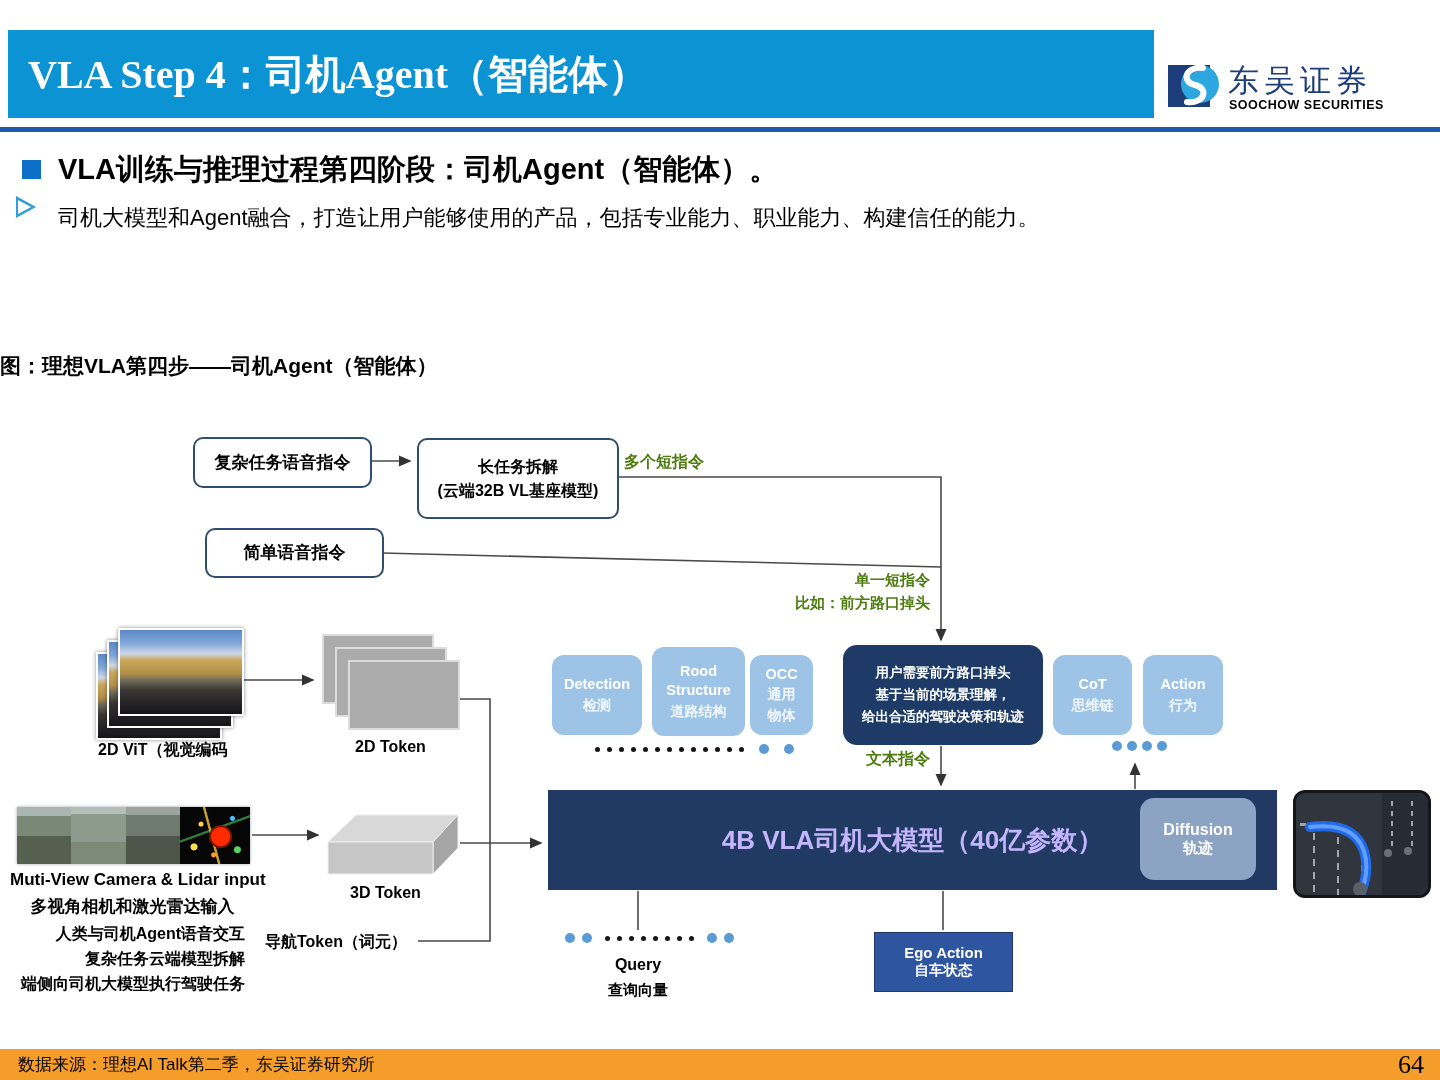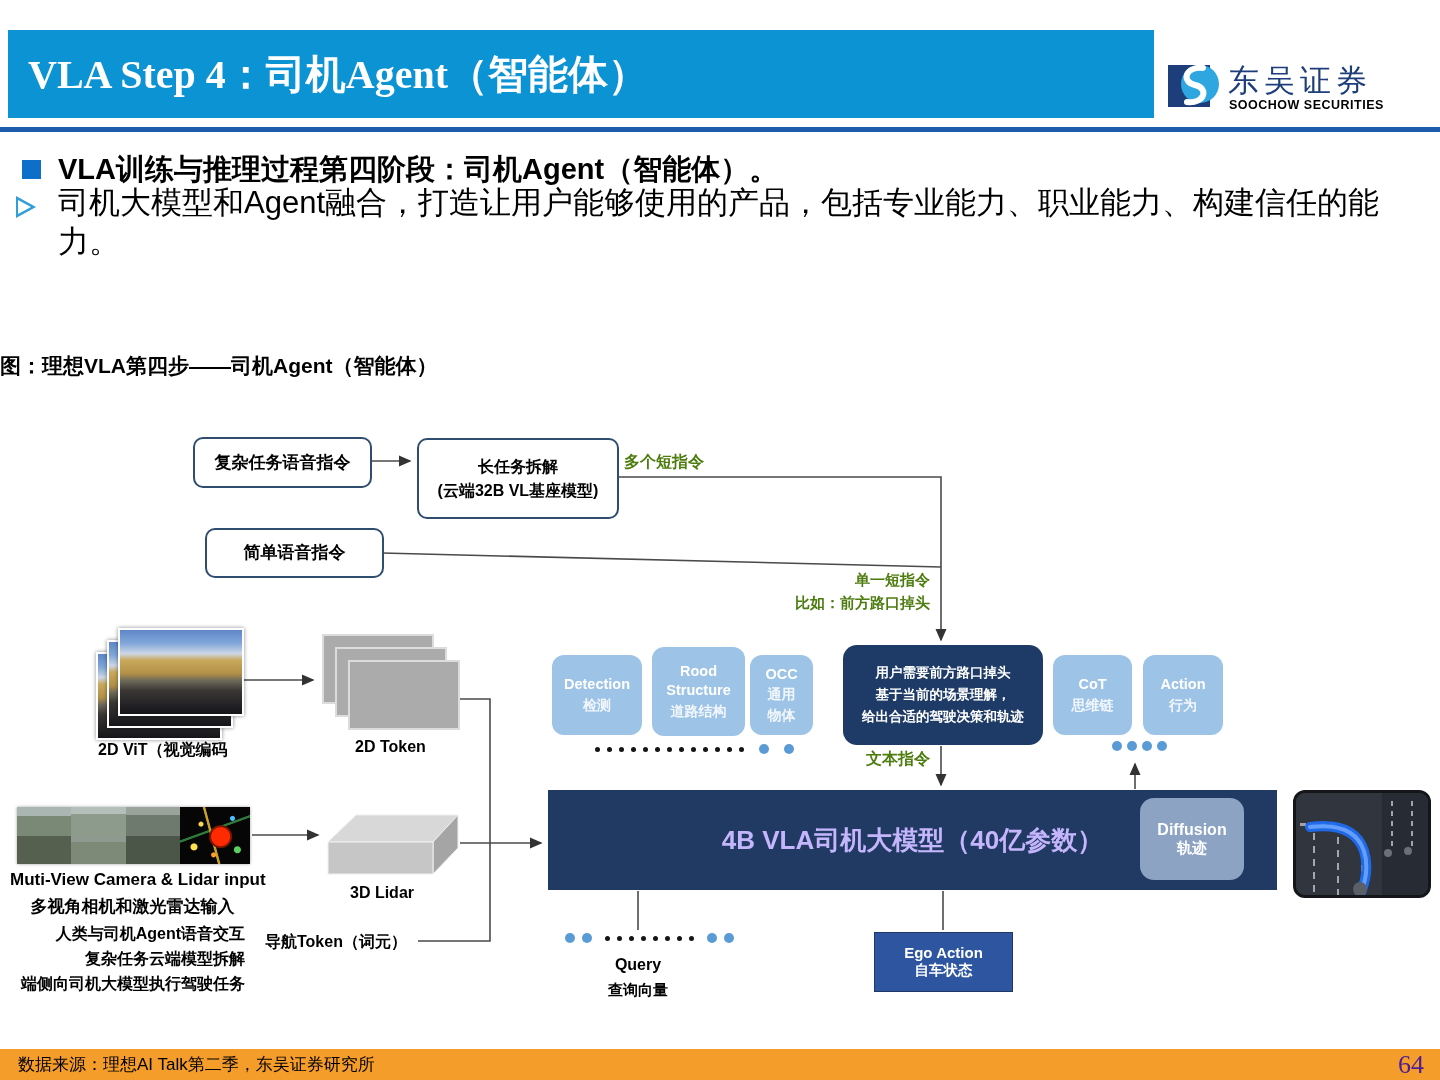--- a/index.html
+++ b/index.html
@@ -16,42 +16,42 @@
   .logo-en{left:1229px;top:98px;font-size:12.5px;font-weight:bold;color:#000000;letter-spacing:.5px;}
   .rule{left:0;top:127px;width:1440px;height:5px;background:#1d5cab;}
 
   
   .sq{left:22px;top:160px;width:19px;height:19px;background:#0d6fc8;}
   .b1{left:58px;top:150px;width:1340px;font-size:29px;font-weight:bold;line-height:38px;}
   .arrowhead-b{left:16px;top:196px;width:0;height:0;border-left:20px solid #2f9fd6;
                border-top:11px solid transparent;border-bottom:11px solid transparent;}
   .arrowhead-b::after{content:"";position:absolute;left:-18px;top:-7px;width:0;height:0;
                border-left:13px solid #fff;border-top:7px solid transparent;border-bottom:7px solid transparent;}
-  .b2{left:58px;top:184px;width:1345px;font-size:31px;line-height:38.5px;}
+  .b2{left:58px;top:199px;width:1345px;font-size:22px;line-height:38.5px;}
 
   .figtitle{left:0;top:352px;width:1432px;text-align:left;font-size:21px;font-weight:bold;}
 
   
   .obox{border:2.5px solid #2f4e6f;border-radius:10px;background:#fff;display:flex;flex-direction:column;
         align-items:center;justify-content:center;font-weight:bold;font-size:17px;text-align:center;line-height:1.5;}
   .graylbl{color:#4d7c0f;font-weight:bold;font-size:15px;white-space:nowrap;}
 
   
   .bluebox{background:#9dc3e6;border-radius:12px;color:#fff;display:flex;flex-direction:column;
            align-items:center;justify-content:center;text-align:center;font-weight:bold;}
   .bluebox .en{font-size:14.5px;line-height:1.35;}
   .bluebox .cn{font-size:14px;line-height:1.45;color:#f2f7fc;}
   .darkbox{background:#1d3b66;border-radius:14px;color:#fff;display:flex;flex-direction:column;
            align-items:center;justify-content:center;text-align:center;font-weight:bold;font-size:13.5px;line-height:1.65;}
 
   
   .bar{left:548px;top:790px;width:729px;height:100px;background:#213a63;display:flex;
        align-items:center;justify-content:center;}
   .bar .t{color:#c4b5fd;font-weight:bold;font-size:26px;}
-  .diff{left:1140px;top:798px;width:104px;height:82px;background:#8ca3c3;border-radius:14px;color:#fff;
+  .diff{left:1140px;top:798px;width:116px;height:82px;background:#8ca3c3;border-radius:14px;color:#fff;
         display:flex;flex-direction:column;align-items:center;justify-content:center;font-weight:bold;}
   .diff .en{font-size:16px;} .diff .cn{font-size:15px;}
   .ego{left:874px;top:932px;width:137px;height:58px;background:#2d55a0;border:1px solid #1f3864;color:#fff;
        display:flex;flex-direction:column;align-items:center;justify-content:center;font-weight:bold;}
   .ego .en{font-size:15px;} .ego .cn{font-size:14.5px;}
 
   
   .photo{width:122px;height:84px;border:2px solid #fff;box-shadow:0 0 4px rgba(0,0,0,.45);
          background:linear-gradient(180deg,#5d87c7 0%,#82a8d9 16%,#cdd6e6 28%,#c9a95c 36%,#b28f47 52%,#6e6a5a 60%,#3a3734 72%,#15151a 100%);}
   .gtok{width:108px;height:66px;background:#ababab;border:2px solid #dcdcdc;}
@@ -77,21 +77,21 @@
       linear-gradient(75deg, transparent 44%, #c8a02a 45% 47%, transparent 48%),
       linear-gradient(160deg, transparent 40%, #2f7a3a 41% 43%, transparent 44%),
       #060606;}
 
   
   .scene{left:1293px;top:790px;width:132px;height:102px;border-radius:12px;background:#2d323b;
          border:3px solid #14161a;overflow:hidden;}
 
   .footer{left:0;top:1049px;width:1440px;height:31px;background:#f59d2b;display:flex;align-items:center;}
   .footer .src{font-size:17px;color:#000;padding-left:18px;flex:1;}
-  .footer .pg{font-family:"Liberation Serif","DejaVu Serif",serif;font-size:26px;color:#4c1d95;padding-right:16px;}
+  .footer .pg{font-family:"Liberation Serif","DejaVu Serif",serif;font-size:26px;color:#000000;padding-right:16px;}
 </style>
 </head>
 <body>
 
 <div id="slide">
 
   <div class="abs topbar">
     <div class="t">VLA Step 4：司机Agent（智能体）</div>
   </div>
   <svg class="abs" style="left:1167px;top:58px" width="54" height="54" viewBox="0 0 54 54">
@@ -167,21 +167,21 @@
     <div class="lidar"></div>
   </div>
   <div class="abs note" style="left:10px;top:870px;width:245px;text-align:center;font-size:17px;">Muti-View Camera &amp; Lidar input</div>
   <div class="abs note" style="left:10px;top:895px;width:245px;text-align:center;font-size:17px;">多视角相机和激光雷达输入</div>
 
   <svg class="abs" style="left:322px;top:808px;" width="145" height="72" viewBox="0 0 145 72">
     <polygon points="6,34 34,7 136,7 111,34" fill="#d8d8d8" stroke="#efefef" stroke-width="1"></polygon>
     <polygon points="111,34 136,7 136,40 111,66" fill="#a5a5a5" stroke="#efefef" stroke-width="1"></polygon>
     <polygon points="6,34 111,34 111,66 6,66" fill="#c6c6c6" stroke="#efefef" stroke-width="1"></polygon>
   </svg>
-  <div class="abs note" style="left:350px;top:884px;">3D Lidar</div>
+  <div class="abs note" style="left:350px;top:884px;">3D Token</div>
 
   <div class="abs note" style="left:0;top:924px;width:245px;text-align:right;">人类与司机Agent语音交互</div>
   <div class="abs note" style="left:0;top:949px;width:245px;text-align:right;">复杂任务云端模型拆解</div>
   <div class="abs note" style="left:0;top:974px;width:245px;text-align:right;">端侧向司机大模型执行驾驶任务</div>
   <div class="abs note" style="left:265px;top:932px;">导航Token（词元）</div>
 
   <div class="abs bluebox" style="left:552px;top:655px;width:90px;height:80px;">
     <span class="en">Detection</span>
     <span class="cn">检测</span>
   </div>

